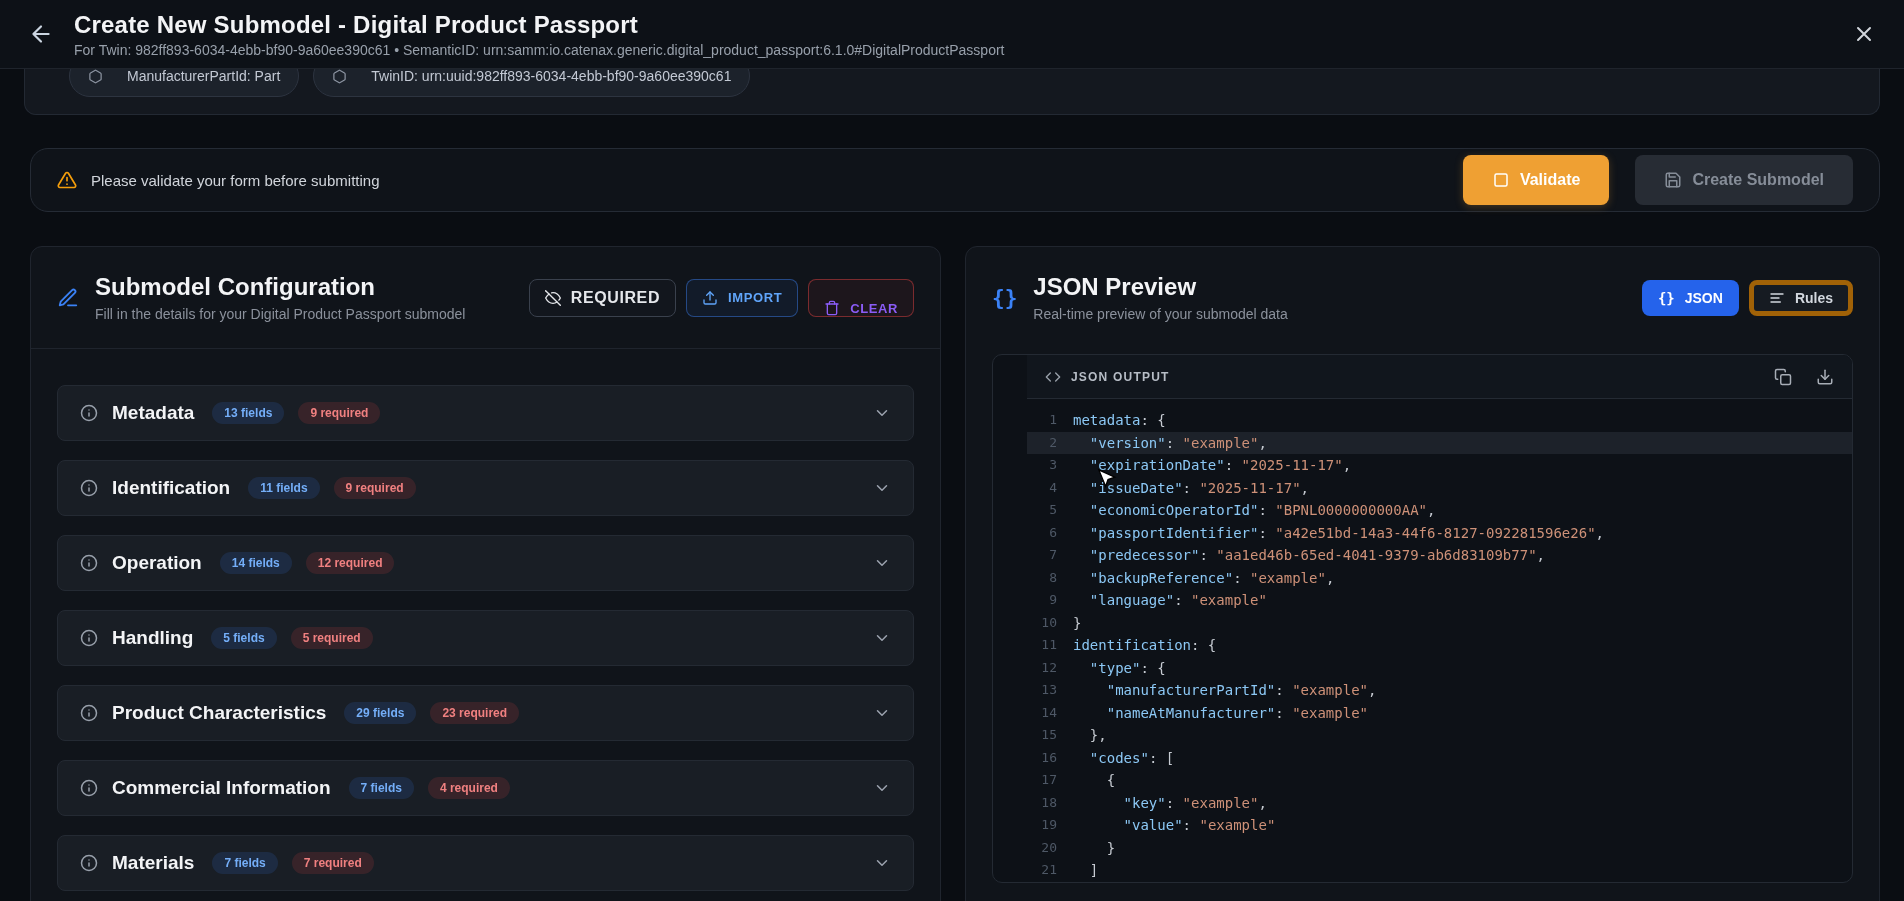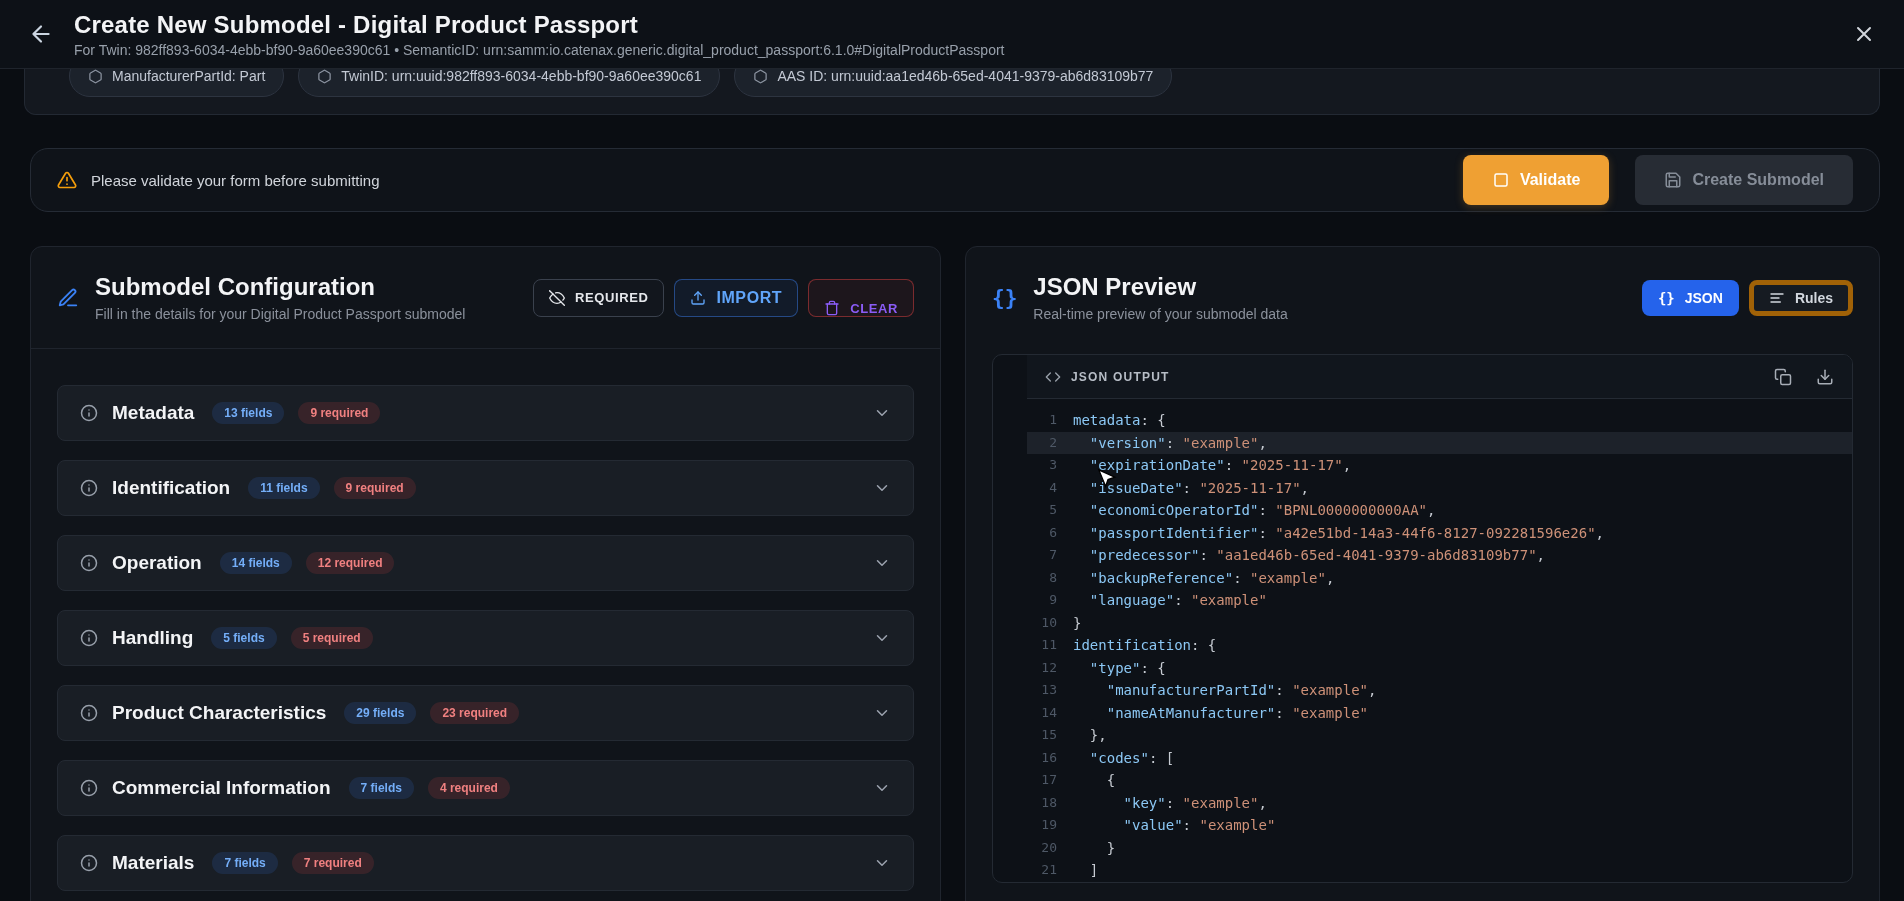--- a/index.html
+++ b/index.html
@@ -25,21 +25,21 @@
   .close-btn { color:#d1d5db; cursor:pointer; flex:0 0 auto; }
 
   
   .chips-strip {
     margin:0 24px; height:46px; overflow:hidden;
     background:#14181f; border:1px solid #232933; border-top:none;
     border-radius:0 0 12px 12px;
     display:flex; align-items:flex-start; gap:14px; padding:0 44px;
   }
   .chip {
-    margin-top:-14px; height:42px; display:inline-flex; align-items:center; gap:9px;
+    margin-top:-14px; height:42px; display:inline-flex; align-items:center; gap:24px;
     background:#1c222b; border:1px solid #2d3440; border-radius:9999px;
     padding:0 18px; font-size:14px; color:#c3c9d4; white-space:nowrap;
   }
   .chip .ch-ic { color:#8b93a0; }
 
   
   .validation-bar {
     margin:33px 24px 0 30px; margin-right:24px;
     background:#0f1319; border:1px solid #252b35; border-radius:18px;
     height:64px; display:flex; align-items:center; padding:0 26px; gap:14px;
@@ -70,25 +70,25 @@
 
   .panel-head { display:flex; align-items:center; gap:16px; }
   .panel-head .p-ic { color:var(--accent,#3b82f6); flex:0 0 auto; }
   .p-titles { flex:1; min-width:0; }
   .p-title { font-size:24px; font-weight:700; color:#f3f4f6; }
   .p-sub { font-size:14px; color:#8b919c; margin-top:5px; }
   .head-actions { display:flex; align-items:center; gap:10px; }
 
   .btn-required {
     background:#12161d; border:1px solid #3a414d; color:#e5e7eb;
-    height:38px; padding:0 15px; font-size:13px; letter-spacing:.6px;
+    height:38px; padding:0 15px; font-size:16px; letter-spacing:.6px;
   }
   .btn-import {
     background:rgba(59,130,246,.07); border:1px solid rgba(59,130,246,.45);
-    color:#60a5fa; height:38px; padding:0 15px; font-size:16px; letter-spacing:.6px;
+    color:#60a5fa; height:38px; padding:0 15px; font-size:13px; letter-spacing:.6px;
   }
   .btn-clear {
     background:rgba(239,68,68,.06); border:1px solid rgba(239,68,68,.45);
     color:#8b5cf6; height:38px; padding:0 15px; font-size:13px; letter-spacing:.6px;align-items:flex-end;
   }
 
   .panel-divider { border:none; border-top:1px solid #1f242d; margin:26px -26px 0; }
 
   
   .sections-wrap { margin-top:36px; }
@@ -175,28 +175,20 @@
 
   <span class="chip">
     <span class="ch-ic">
       <svg class="ic" width="15" height="15" viewBox="0 0 24 24">
           <path d="M21 16V8a2 2 0 0 0-1-1.73l-7-4a2 2 0 0 0-2 0l-7 4A2 2 0 0 0 3 8v8a2 2 0 0 0 1 1.73l7 4a2 2 0 0 0 2 0l7-4A2 2 0 0 0 21 16z"></path>
         </svg>
     </span>
     <span class="chip-label">TwinID: urn:uuid:982ff893-6034-4ebb-bf90-9a60ee390c61</span>
   </span>
 
-  <span class="chip">
-    <span class="ch-ic">
-      <svg class="ic" width="15" height="15" viewBox="0 0 24 24">
-          <path d="M21 16V8a2 2 0 0 0-1-1.73l-7-4a2 2 0 0 0-2 0l-7 4A2 2 0 0 0 3 8v8a2 2 0 0 0 1 1.73l7 4a2 2 0 0 0 2 0l7-4A2 2 0 0 0 21 16z"></path>
-        </svg>
-    </span>
-    <span class="chip-label">AAS ID: urn:uuid:aa1ed46b-65ed-4041-9379-ab6d83109b77</span>
-  </span>
 </div>
 
 <div class="validation-bar">
   <span class="warn-ic">
     <svg class="ic" width="20" height="20" viewBox="0 0 24 24">
         <path d="M10.3 3.9 1.8 18a2 2 0 0 0 1.7 3h17a2 2 0 0 0 1.7-3L13.7 3.9a2 2 0 0 0-3.4 0z"></path>
         <line x1="12" y1="9" x2="12" y2="13"></line>
         <line x1="12" y1="17" x2="12.01" y2="17"></line>
       </svg>
   </span>

